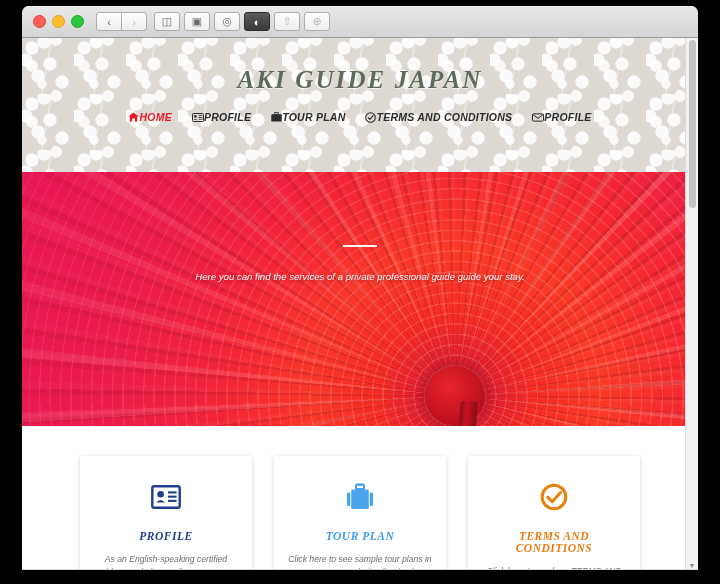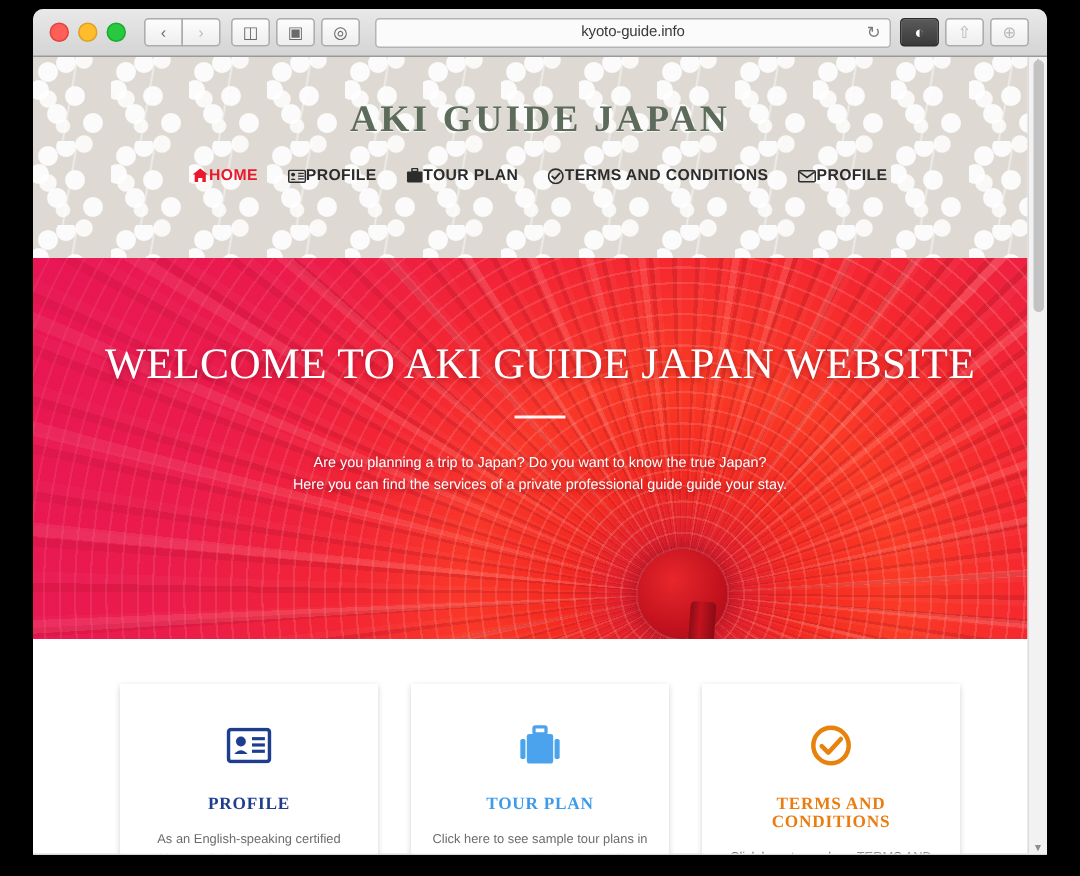--- a/index.html
+++ b/index.html
@@ -112,20 +112,21 @@
   }
   .tbtn.pale { color: #b9b9b9; }
 
   
   .viewport {
     position: relative;
     width: 676px;
     height: 531px;
     overflow: hidden;
     background: #ffffff;
+    font-style: italic;
   }
 
   
   .site-header {
     position: relative;
     height: 134px;
     background-color: #dedad3;
     overflow: hidden;
   }
   .floral {
@@ -367,24 +368,20 @@
         <span class="light yellow"></span>
         <span class="light green"></span>
       </div>
       <div class="navgroup">
         <div class="tbtn">‹</div>
         <div class="tbtn">›</div>
       </div>
       <div class="tbtn">◫</div>
       <div class="tbtn">▣</div>
       <div class="tbtn">◎</div>
-      <div class="urlbar">
-        <span class="urltext">kyoto-guide.info</span>
-        <span class="reload">↻</span>
-      </div>
       <div class="rightbtns">
         <div class="tbtn dark">◐</div>
         <div class="tbtn pale">⇧</div>
         <div class="tbtn pale">⊕</div>
       </div>
     </div>
 
     <div class="viewport">
 
       <div class="site-header">
@@ -453,24 +450,22 @@
       <div class="hero">
         <div class="umbrella"></div>
         <div class="ribs"></div>
         <div class="ribs2"></div>
         <div class="rings"></div>
         <div class="hub"></div>
         <div class="handle"></div>
         <div class="hero-vignette"></div>
 
         <div class="hero-inner">
-          <div class="hero-title">WELCOME TO AKI GUIDE JAPAN WEBSITE</div>
           <div class="hero-rule"></div>
           <div class="hero-sub">
-            <div>Are you planning a trip to Japan? Do you want to know the true Japan?</div>
             <div>Here you can find the services of a private professional guide guide your stay.</div>
           </div>
         </div>
       </div>
 
       <div class="cards">
 
         <div class="card">
           <div class="card-ico">
             <svg width="30" height="24" viewBox="0 0 30 24">

